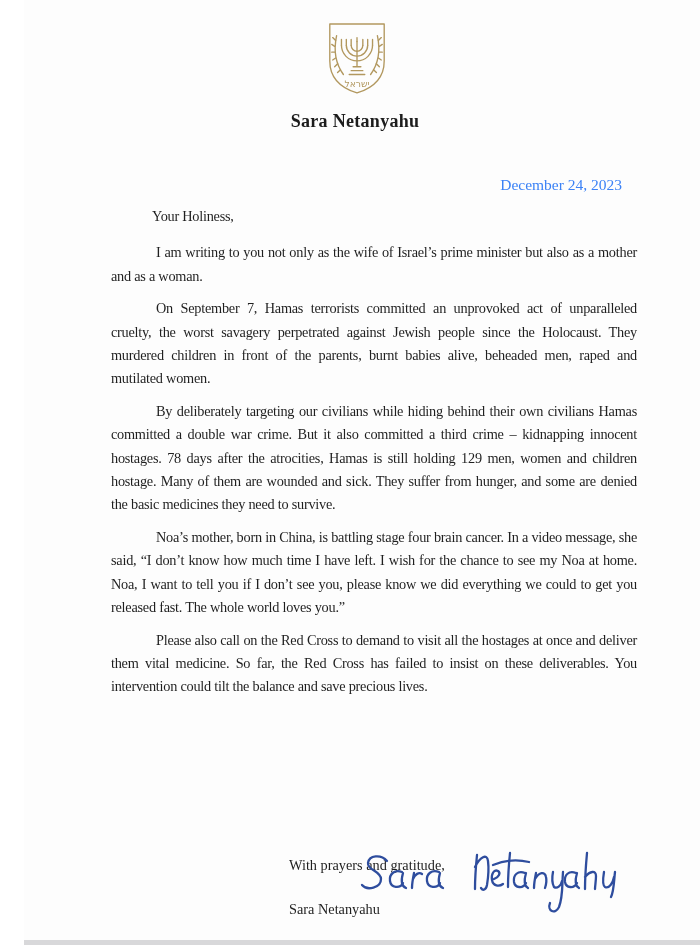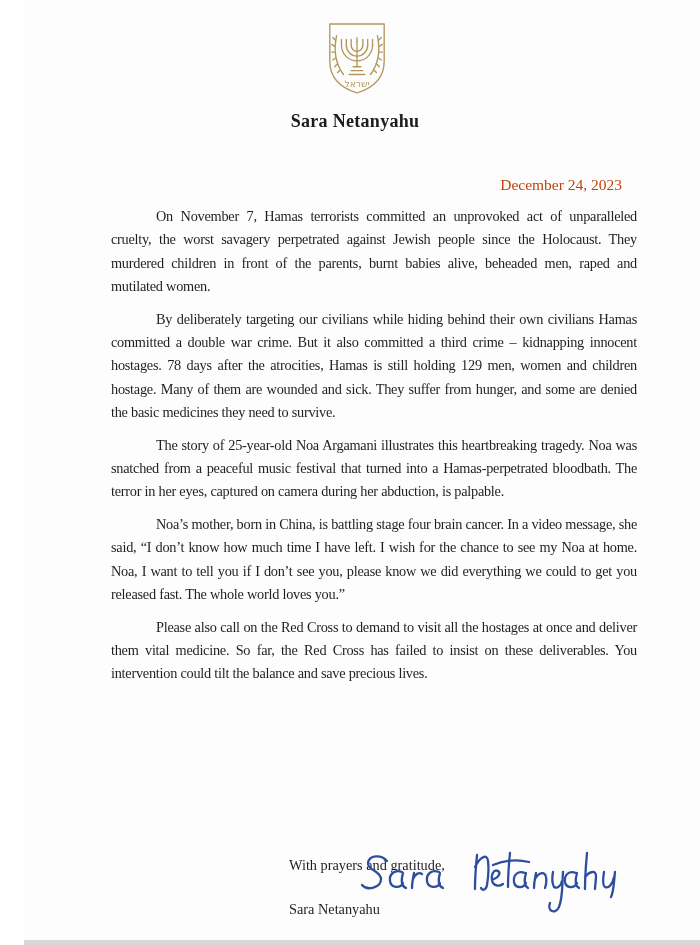--- a/index.html
+++ b/index.html
@@ -20,21 +20,21 @@
   .sender-name {
     position:absolute; top:111px; left:0; width:662px;
     text-align:center;
     font-size:18px; font-weight:bold;
     letter-spacing:0.3px;
     color:#1c1c1c;
   }
   
   .date {
     position:absolute; top:176px; right:102px;
-    font-size:15.5px; color:#c2410c;
+    font-size:15.5px; color:#3b82f6;
   }
   
   .body {
     position:absolute; top:205px; left:87px; width:526px;
     font-size:14.3px; line-height:23.4px;
     letter-spacing:-0.25px;
     color:#1f1f1f;
   }
   .salutation {
     padding-left:41px;
@@ -89,27 +89,28 @@
     <path d="M 57,21 L 60,18 M 58,27 L 61,25 M 58,33 L 61,33 M 57,39 L 60,41 M 55,45 L 58,48 M 52,51 L 55,54"></path>
 
     <text x="35" y="69" text-anchor="middle" font-size="9.5" font-family="DejaVu Sans, sans-serif" fill="#b2985f" stroke="none">ישראל</text>
   </svg>
 
   <div class="sender-name">Sara Netanyahu</div>
 
   <div class="date">December 24, 2023</div>
 
   <div class="body">
+    <div class="salutation">Your Holiness,</div>
 
+    <p class="para">I am writing to you not only as the wife of Israel’s prime minister but also as a mother and as a woman.</p>
 
-    <p class="para"><span>On November 7, Hamas terrorists committed an unprovoked act of unparalleled cruelty, the worst savagery perpetrated against Jewish people since </span><span class="it">the Holocaust.</span><span> They murdered children in front of the parents, burnt babies alive, beheaded men, raped and mutilated women.</span></p>
+    <p class="para"><span>On September 7, Hamas terrorists committed an unprovoked act of unparalleled cruelty, the worst savagery perpetrated against Jewish people since </span><span class="it">the Holocaust.</span><span> They murdered children in front of the parents, burnt babies alive, beheaded men, raped and mutilated women.</span></p>
 
     <p class="para">By deliberately targeting our civilians while hiding behind their own civilians Hamas committed a double war crime. But it also committed a third crime – kidnapping innocent hostages. 78 days after the atrocities, Hamas is still holding 129 men, women and children hostage. Many of them are wounded and sick. They suffer from hunger, and some are denied the basic medicines they need to survive.</p>
 
-    <p class="para">The story of 25-year-old Noa Argamani illustrates this heartbreaking tragedy. Noa was snatched from a peaceful music festival that turned into a Hamas-perpetrated bloodbath. The terror in her eyes, captured on camera during her abduction, is palpable.</p>
 
     <p class="para">Noa’s mother, born in China, is battling stage four brain cancer. In a video message, she said, “I don’t know how much time I have left. I wish for the chance to see my Noa at home. Noa, I want to tell you if I don’t see you, please know we did everything we could to get you released fast. The whole world loves you.”</p>
 
 
     <p class="para">Please also call on the Red Cross to demand to visit all the hostages at once and deliver them vital medicine. So far, the Red Cross has failed to insist on these deliverables. You intervention could tilt the balance and save precious lives.</p>
   </div>
 
   <div class="closing-block">
     <div class="closing">With prayers and gratitude,</div>
     <div class="typed-name">Sara Netanyahu</div>

